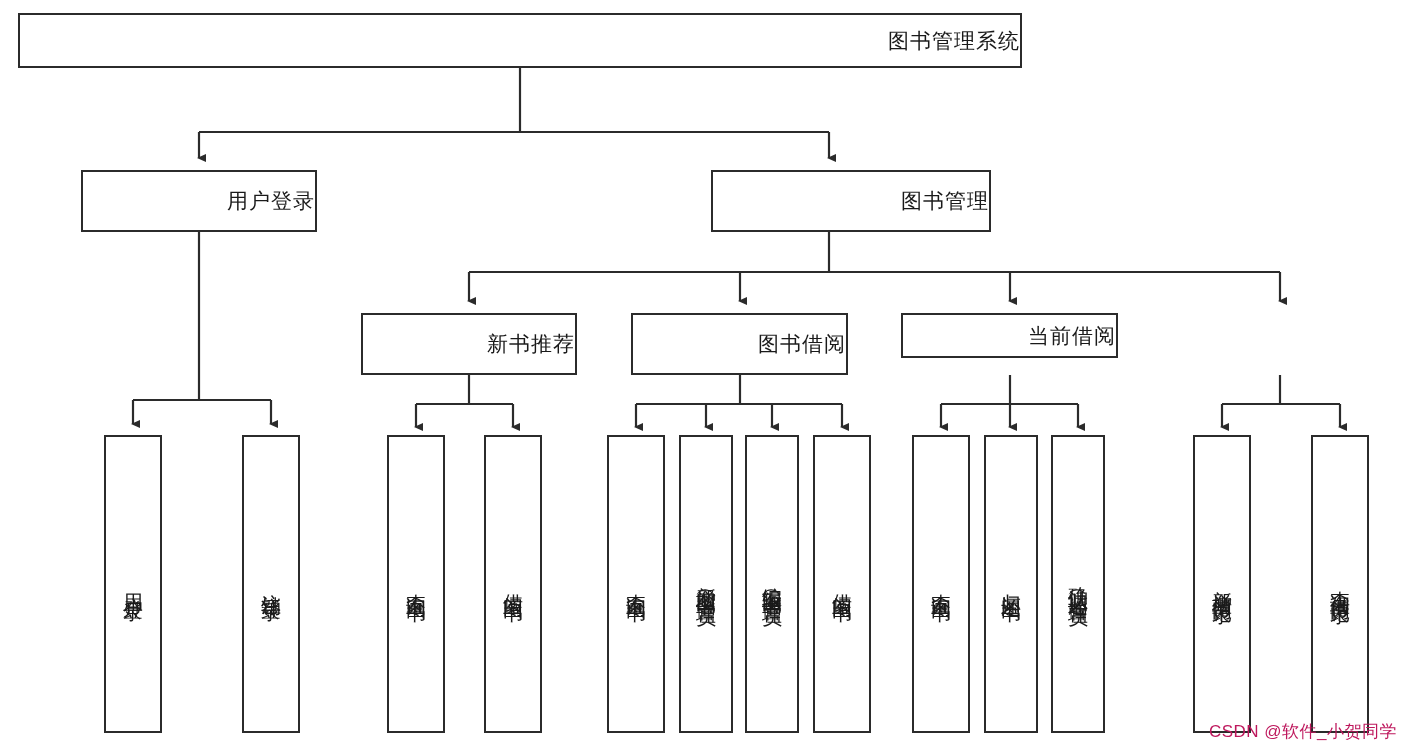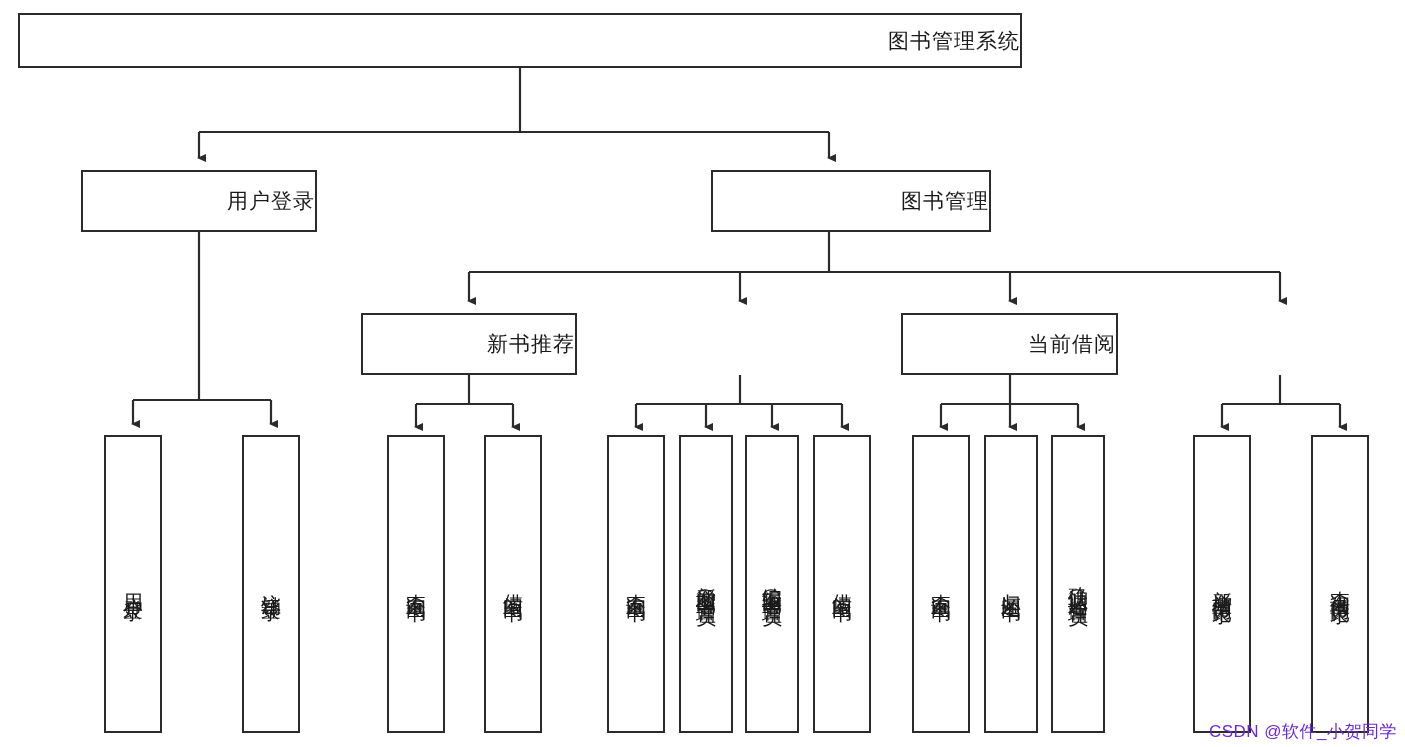--- a/index.html
+++ b/index.html
@@ -55,21 +55,21 @@
   .node.vert > span {
     writing-mode: vertical-rl;
     text-orientation: upright;
     display: block;
   }
   .watermark {
     position: absolute;
     right: 8px;
     bottom: 4px;
     font-size: 17px;
-    color: #6d28d9;
+    color: #be185d;
     letter-spacing: 0.5px;
     white-space: nowrap;
     font-family: "Liberation Sans", "DejaVu Sans", sans-serif;
   }
 </style>
 </head>
 <body>
 
 <div id="canvas">
 
@@ -131,21 +131,24 @@
   <div class="node horiz" style="left:81px; top:170px; width:236px; height:62px;">
     <span>用户登录</span>
   </div>
   <div class="node horiz" style="left:711px; top:170px; width:280px; height:62px;">
     <span>图书管理</span>
   </div>
 
   <div class="node horiz" style="left:361px; top:313px; width:216px; height:62px;">
     <span>新书推荐</span>
   </div>
-  <div class="node horiz" style="left:901px; top:313px; width:217px; height:62px;">
+  <div class="node horiz" style="left:631px; top:313px; width:217px; height:62px;">
+    <span>图书借阅</span>
+  </div>
+  <div class="node horiz" style="left:901px; top:313px; width:217px; height:45px;">
     <span>当前借阅</span>
   </div>
 
   <div class="node vert" style="left:104px; top:435px; width:58px; height:298px;">
     <span>用户登录</span>
   </div>
   <div class="node vert" style="left:242px; top:435px; width:58px; height:298px;">
     <span>注销登录</span>
   </div>
 

